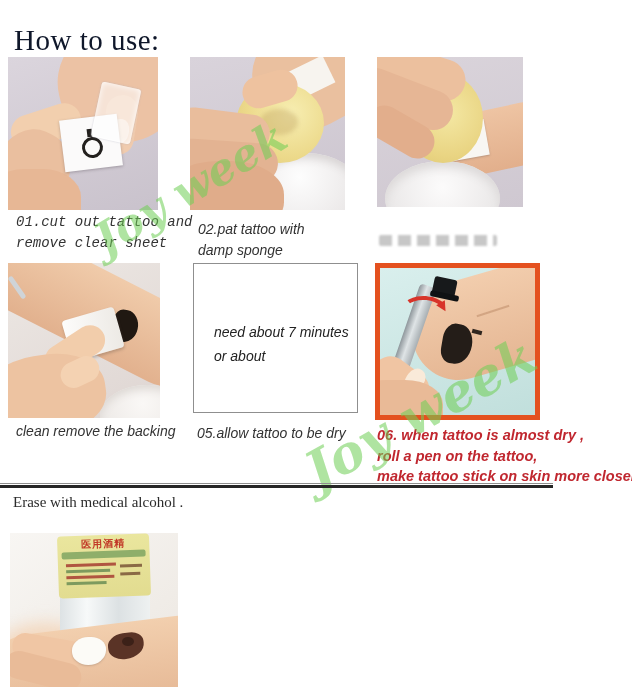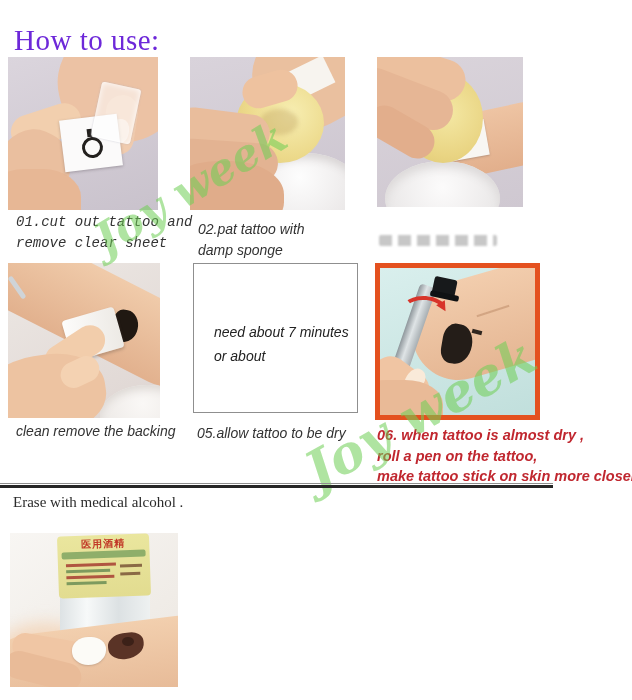--- a/index.html
+++ b/index.html
@@ -1,20 +1,20 @@
 <!DOCTYPE html>
 <html><head>
 <meta charset="utf-8">
 <style>
   html,body{margin:0;padding:0;background:#fff;}
   .canvas{position:relative;width:632px;height:700px;background:#ffffff;overflow:hidden;
           font-family:"Liberation Sans",sans-serif;}
   .b{position:absolute;}
   .photo{position:absolute;overflow:hidden;background:#d5ced6;}
-  .serif{font-family:"Liberation Serif",serif;color:#6d28d9;}
+  .serif{font-family:"Liberation Serif",serif;color:#0f172a;}
   .h1{font-size:29px;letter-spacing:.5px;}
   .cap{position:absolute;font-style:italic;font-size:14px;line-height:21px;color:#333;z-index:2;}
   .cap span{display:block;white-space:nowrap;}
   .cap6{font-weight:bold;color:#c0272f;font-size:14.5px;line-height:20.5px;}
   .boxtext{font-style:italic;font-size:14px;line-height:24px;color:#222;}
   .wm{position:absolute;z-index:4;font-family:"DejaVu Serif",serif;font-style:italic;font-weight:bold;
       color:#6fcf55;opacity:.55;text-align:center;pointer-events:none;white-space:nowrap;}
   .divider{position:absolute;z-index:5;}
   .divider .l1{height:1px;background:#8f8f8f;}
   .divider .l2{height:3px;background:#262626;margin-top:1px;}

